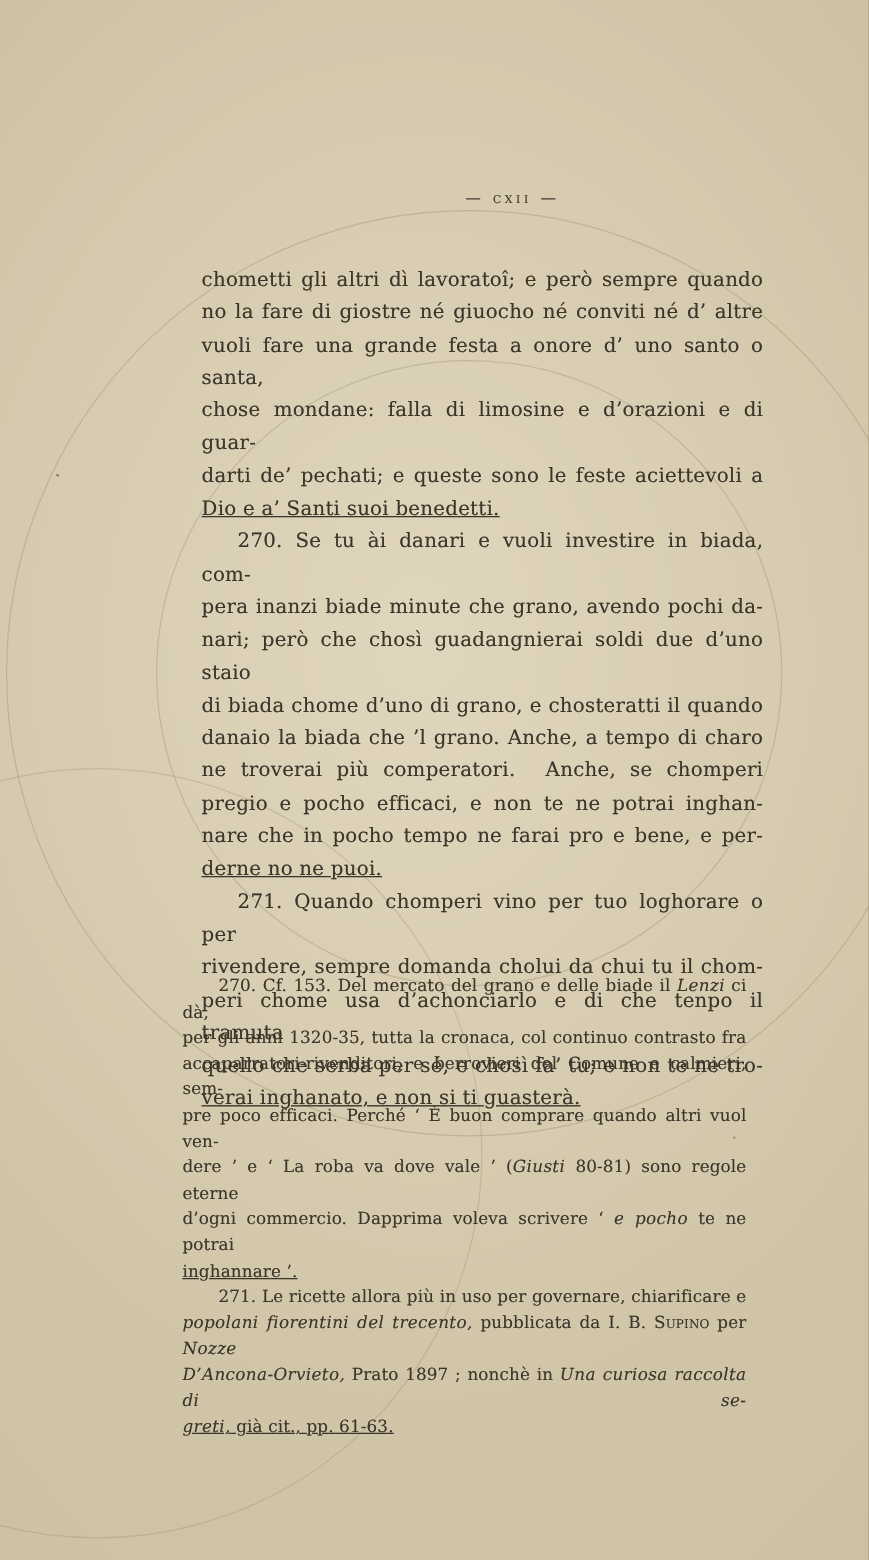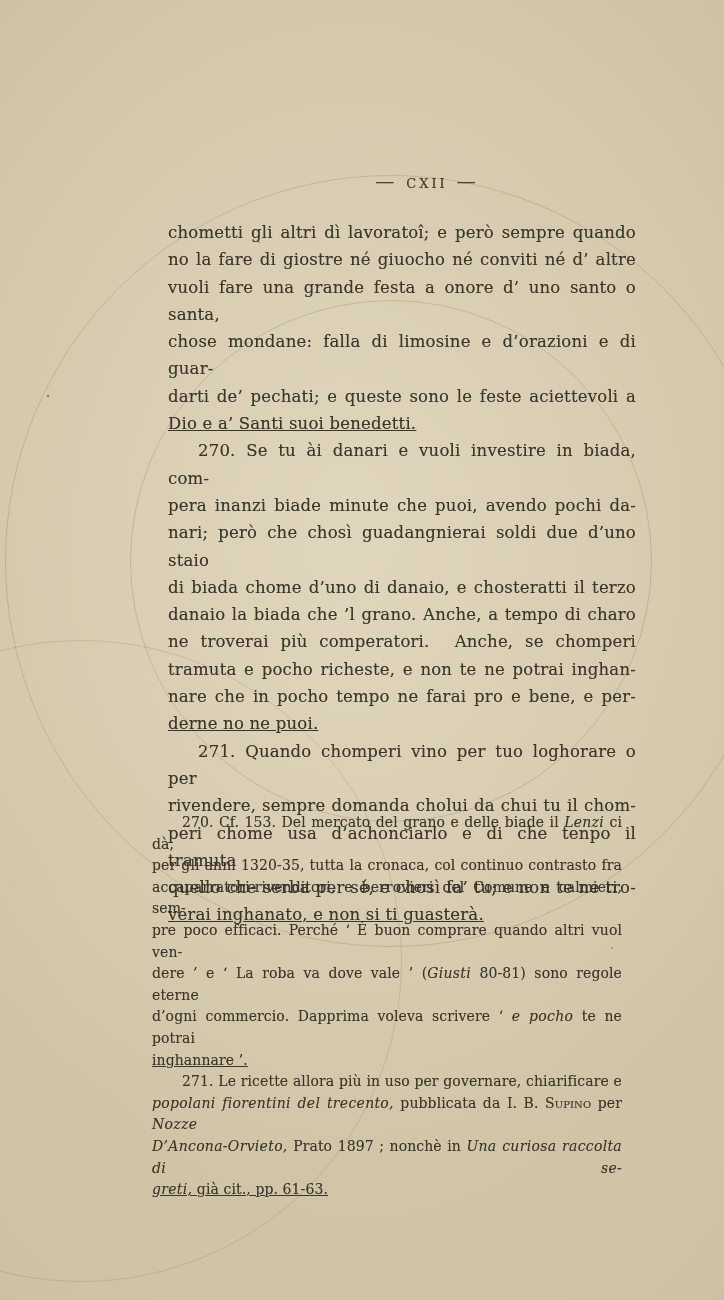--- a/index.html
+++ b/index.html
@@ -20,22 +20,22 @@
   }
   .wm{
     position:absolute;border-radius:50%;
     border:1.5px solid rgba(105,90,60,.22);
     pointer-events:none;
   }
   .wm.c1{left:5px;top:175px;width:770px;height:770px;}
   .wm.c2{left:130px;top:300px;width:520px;height:520px;}
   .wm.c3{left:-240px;top:640px;width:640px;height:640px;border-color:rgba(105,90,60,.18);}
   .header{
-    position:absolute;top:170px;left:427px;transform:translateX(-50%);
-    font-size:19px;letter-spacing:3px;
+    position:absolute;top:158px;left:427px;transform:translateX(-50%);
+    font-size:13px;letter-spacing:3px;
     font-variant:small-caps;
     color:#464134;
     white-space:nowrap;
     text-shadow:0 0 .5px rgba(60,50,40,.5);
   }
   .body-text{
     position:absolute;left:168px;top:219px;width:468px;
     font-size:16.5px;line-height:27.3px;letter-spacing:.2px;
     text-shadow:0 0 .5px rgba(60,50,40,.45);
   }
@@ -68,26 +68,26 @@
       <div>
         <div class="line">chometti gli altri dì lavoratoî; e però sempre quando</div>
         <div class="line">no la fare di giostre né giuocho né conviti né d’ altre</div>
         <div class="line">vuoli fare una grande festa a onore d’ uno santo o santa,</div>
         <div class="line">chose mondane: falla di limosine e d’orazioni e di guar-</div>
         <div class="line">darti de’ pechati; e queste sono le feste aciettevoli a</div>
         <div class="line last">Dio e a’ Santi suoi benedetti.</div>
       </div>
       <div>
         <div class="line indent">270. Se tu ài danari e vuoli investire in biada, com-</div>
-        <div class="line">pera inanzi biade minute che puoi, avendo pochi da-</div>
+        <div class="line">pera inanzi biade minute che grano, avendo pochi da-</div>
         <div class="line">nari; però che chosì guadangnierai soldi due d’uno staio</div>
-        <div class="line">di biada chome d’uno di danaio, e chosteratti il terzo</div>
+        <div class="line">di biada chome d’uno di grano, e chosteratti il quando</div>
         <div class="line">danaio la biada che ’l grano. Anche, a tempo di charo</div>
         <div class="line">ne troverai più comperatori.  Anche, se chomperi</div>
-        <div class="line">tramuta e pocho richeste, e non te ne potrai inghan-</div>
+        <div class="line">pregio e pocho efficaci, e non te ne potrai inghan-</div>
         <div class="line">nare che in pocho tempo ne farai pro e bene, e per-</div>
         <div class="line last">derne no ne puoi.</div>
       </div>
       <div>
         <div class="line indent">271. Quando chomperi vino per tuo loghorare o per</div>
         <div class="line">rivendere, sempre domanda cholui da chui tu il chom-</div>
         <div class="line">peri chome usa d’achonciarlo e di che tenpo il tramuta</div>
         <div class="line">quello che serba per sé, e chosì fa’ tu; e non te ne tro-</div>
         <div class="line last">verai inghanato, e non si ti guasterà.</div>
       </div>

